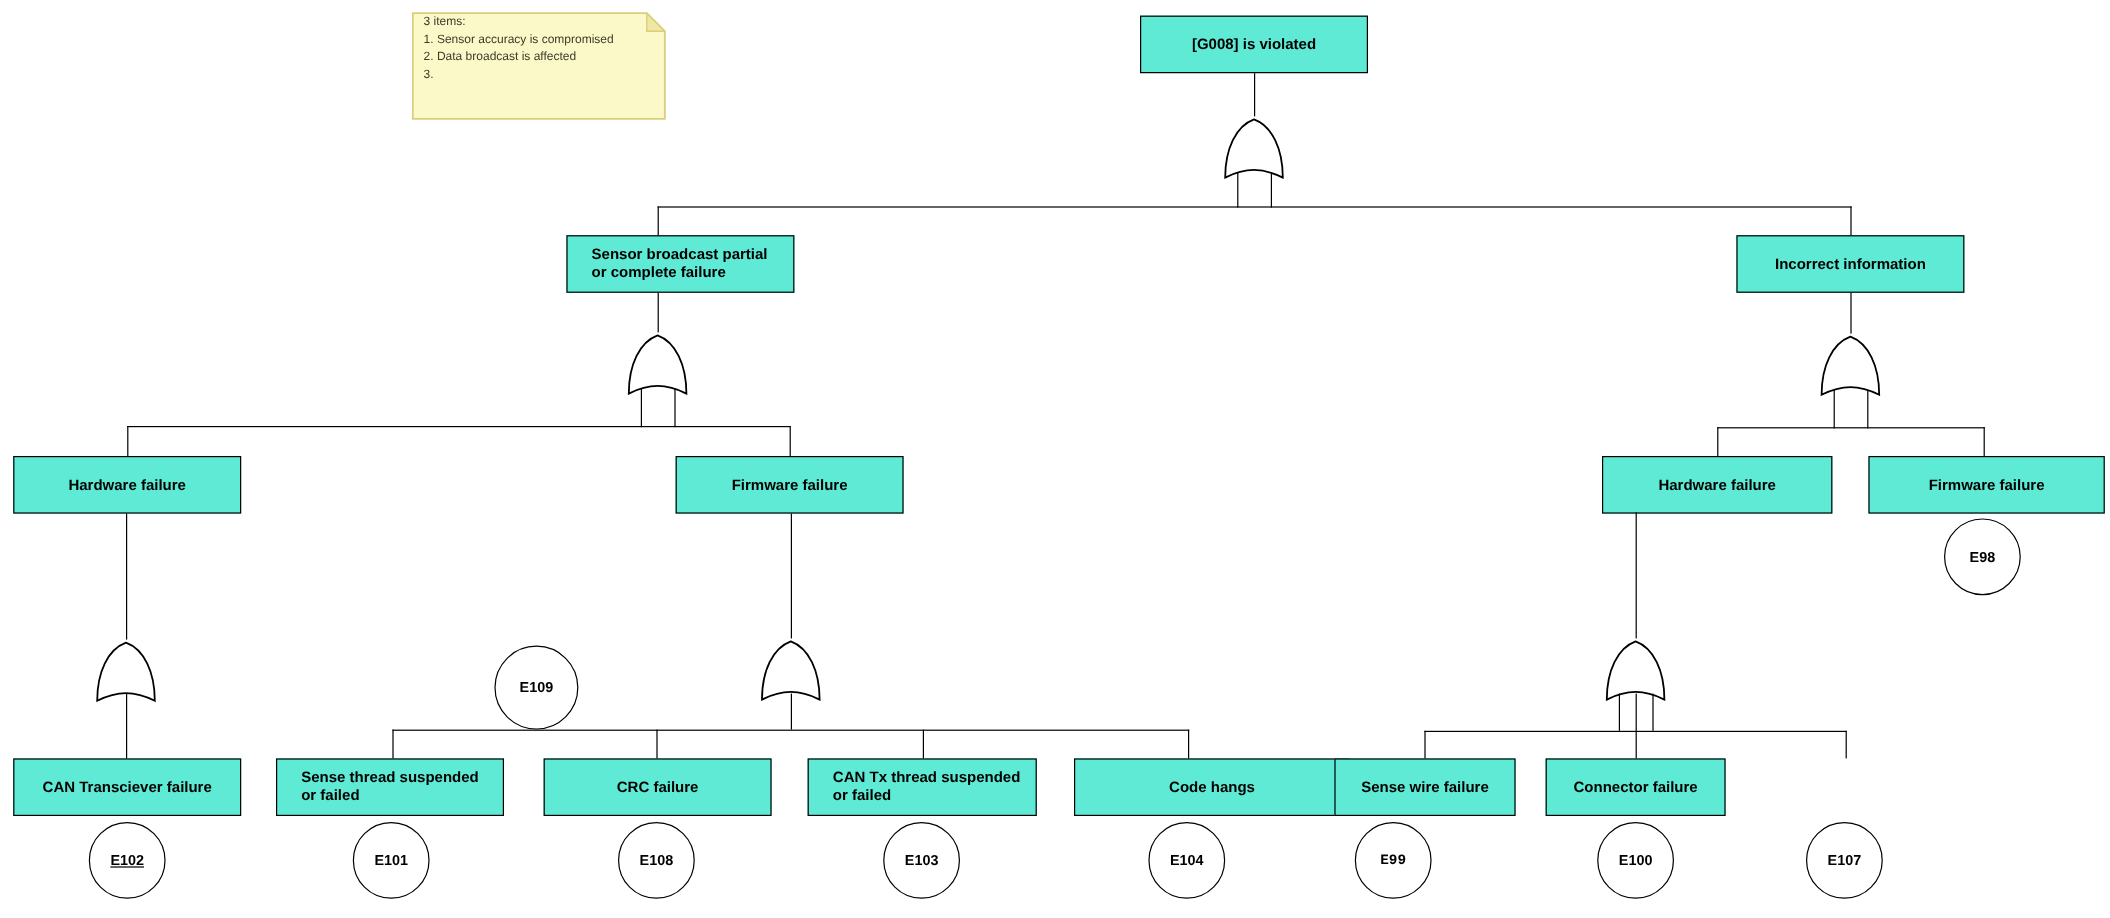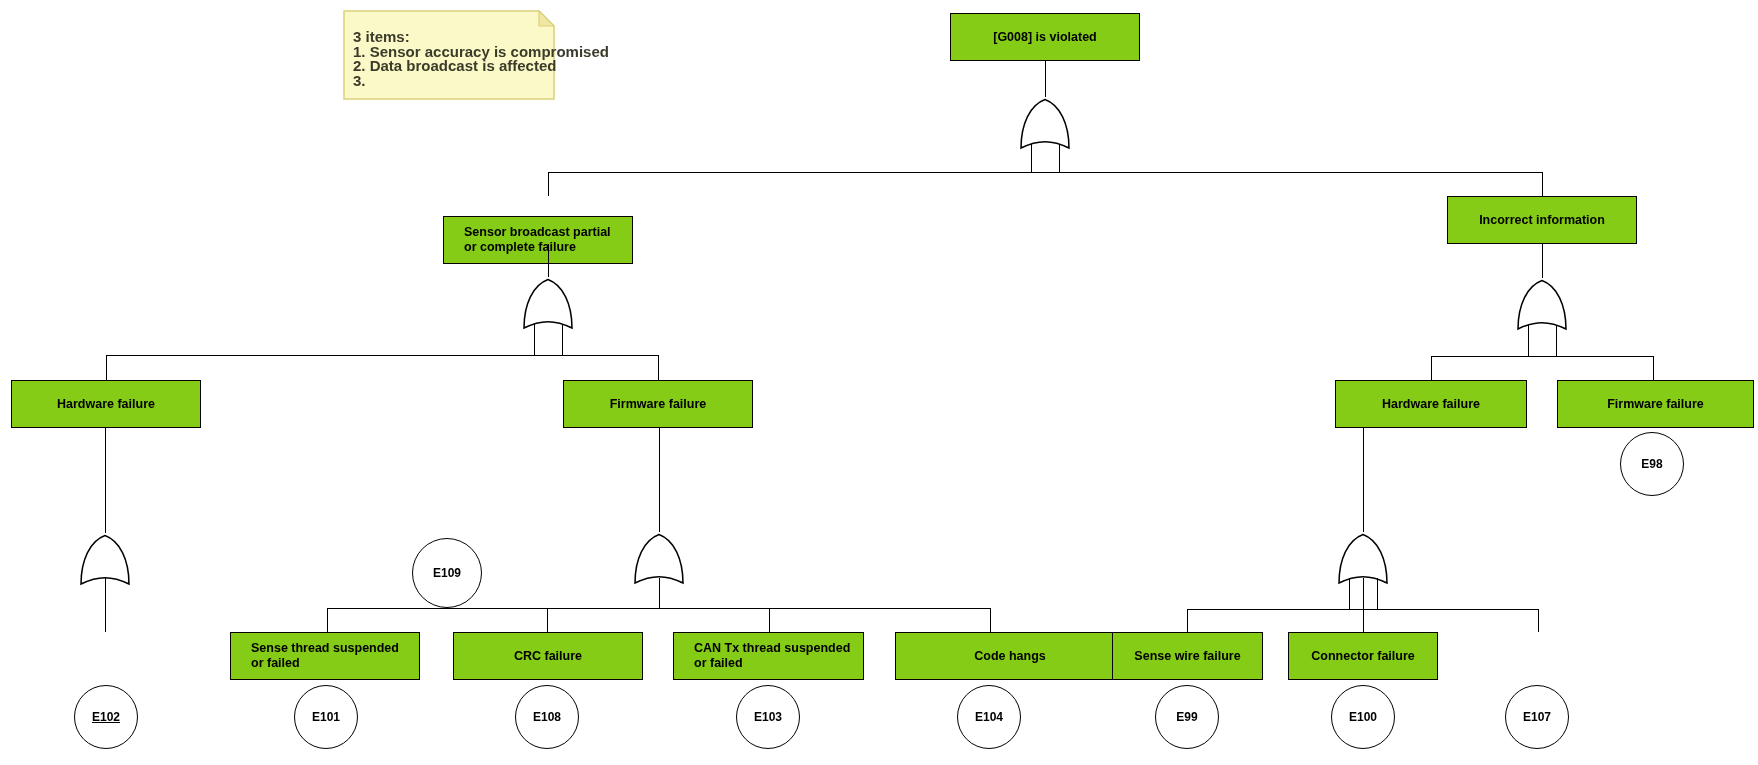--- a/index.html
+++ b/index.html
@@ -1,40 +1,40 @@
 <!DOCTYPE html>
 <html><head>
 <meta charset="utf-8">
 <style>
   html,body{margin:0;padding:0;background:#fff;}
   #canvas{
     position:relative;width:1758px;height:765px;background:#ffffff;overflow:hidden;
     font-family:"Liberation Sans", sans-serif;color:#000;
   }
   .box{
-    position:absolute;height:48px;border:1.5px solid #000;background:#84cc16;
+    position:absolute;height:48px;border:1.5px solid #000;background:#5eead4;
     box-sizing:border-box;display:flex;align-items:center;justify-content:center;
     text-align:center;font-size:12.5px;font-weight:bold;line-height:15px;
   }
   .box.wrap{justify-content:flex-start;text-align:left;padding-left:20px;padding-right:8px;}
   .circle{
     position:absolute;width:64px;height:64px;border:1.5px solid #000;border-radius:50%;
     background:#fff;box-sizing:border-box;display:flex;align-items:center;justify-content:center;
     font-size:12px;font-weight:bold;
   }
   .circle.big{width:70px;height:70px;}
   .hline{position:absolute;height:1px;background:#000;}
   .vline{position:absolute;width:1px;background:#000;}
   .gate{position:absolute;width:54px;height:56px;}
   .gate svg{display:block;}
   .note{position:absolute;left:343px;top:10px;width:212px;height:90px;}
   .note svg{position:absolute;left:0;top:0;}
   .note-text{
-    position:absolute;left:10px;top:20px;right:8px;
-    font-size:15px;font-weight:bold;color:#3b3b2a;line-height:14.5px;
+    position:absolute;left:10px;top:2px;right:8px;
+    font-size:10px;font-weight:normal;color:#3b3b2a;line-height:14.5px;
   }
   .note-text div{white-space:nowrap;}
 </style>
 </head>
 <body>
 
 <div id="canvas">
 
   <div class="note">
     <svg width="212" height="90">
@@ -46,21 +46,21 @@
       <div>1. Sensor accuracy is compromised</div>
       <div>2. Data broadcast is affected</div>
       <div>3.</div>
     </div>
   </div>
 
   <div class="box" style="left:950px;top:13px;width:190px;">
     <span>[G008] is violated</span>
     </div>
 
-  <div class="box wrap" style="left:443px;top:196px;width:190px;margin-top:20px;">
+  <div class="box wrap" style="left:472px;top:196px;width:190px;">
     <span>Sensor broadcast partial or complete failure</span>
     </div>
 
   <div class="box" style="left:1447px;top:196px;width:190px;">
     <span>Incorrect information</span>
     </div>
 
   <div class="box" style="left:11px;top:380px;width:190px;">
     <span>Hardware failure</span>
     </div>
@@ -71,20 +71,23 @@
 
   <div class="box" style="left:1335px;top:380px;width:192px;">
     <span>Hardware failure</span>
     </div>
 
   <div class="box" style="left:1557px;top:380px;width:197px;">
     <span>Firmware failure</span>
     </div>
 
 
+  <div class="box" style="left:11px;top:632px;width:190px;">
+    <span>CAN Transciever failure</span>
+    </div>
 
   <div class="box wrap" style="left:230px;top:632px;width:190px;">
     <span>Sense thread suspended or failed</span>
     </div>
 
   <div class="box" style="left:453px;top:632px;width:190px;">
     <span>CRC failure</span>
     </div>
 
   <div class="box wrap" style="left:673px;top:632px;width:191px;">
@@ -119,21 +122,21 @@
     </div>
   <div class="circle" style="left:515px;top:685px;">
     <span>E108</span>
     </div>
   <div class="circle" style="left:736px;top:685px;">
     <span>E103</span>
     </div>
   <div class="circle" style="left:957px;top:685px;">
     <span>E104</span>
     </div>
-  <div class="circle" style="left:1155px;top:685px;">
+  <div class="circle" style="left:1129px;top:685px;font-family:Liberation Mono, monospace;">
     <span>E99</span>
     </div>
   <div class="circle" style="left:1331px;top:685px;">
     <span>E100</span>
     </div>
   <div class="circle" style="left:1505px;top:685px;">
     <span>E107</span>
     </div>
 
   <div class="gate" style="left:1018px;top:97px;">

